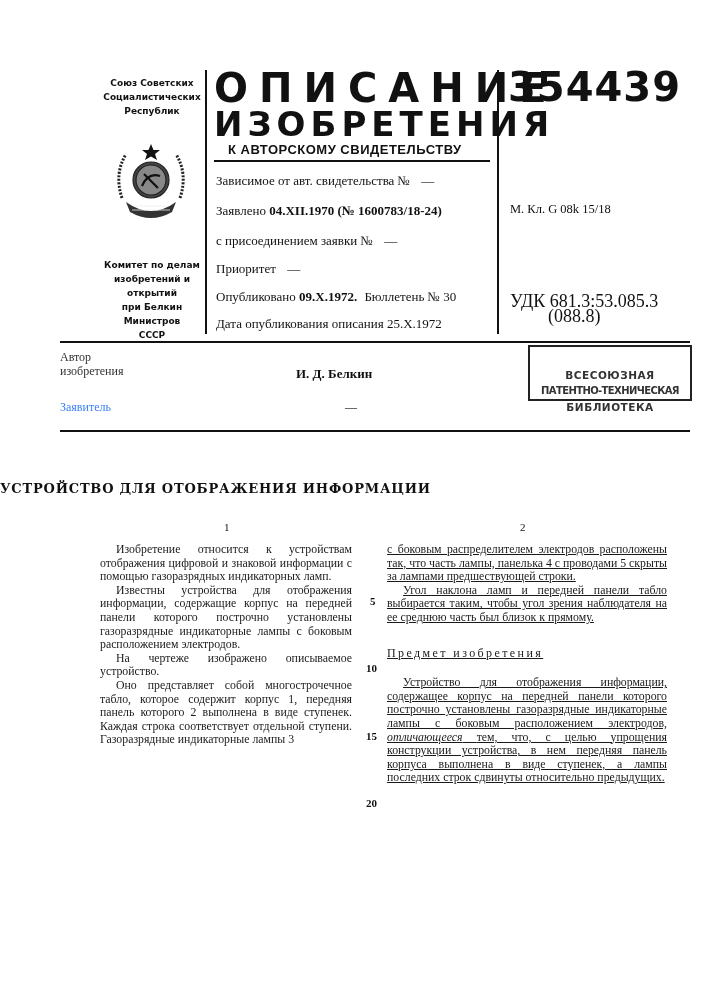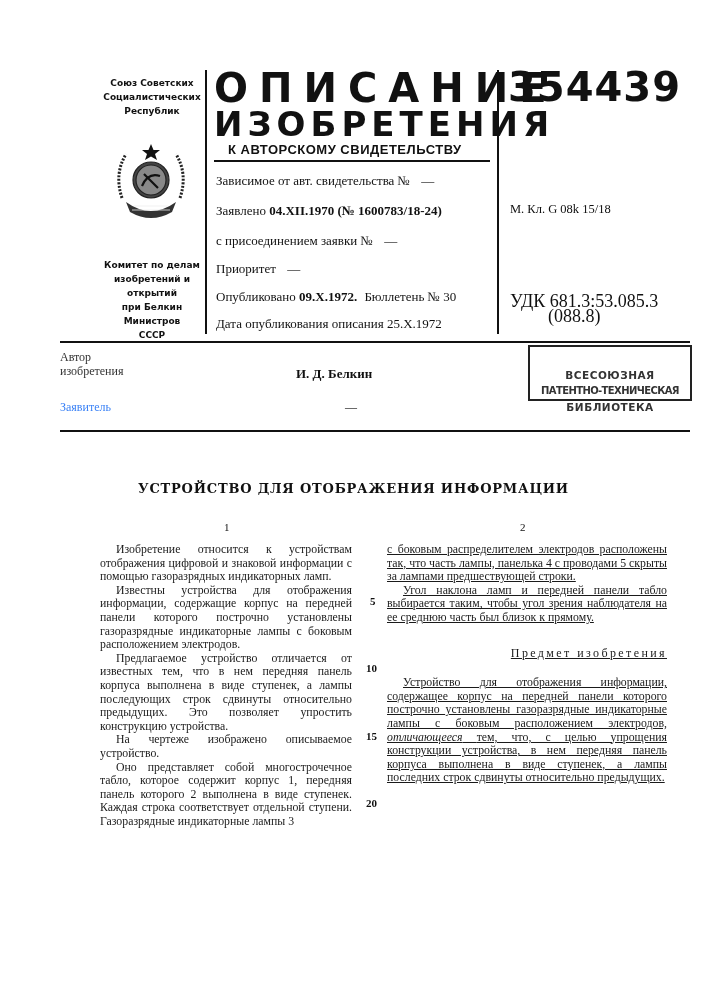--- a/index.html
+++ b/index.html
@@ -25,28 +25,28 @@
   .mkl { left: 510px; top: 202px; font-size: 12.5px; }
   .udk { left: 510px; top: 288px; font-size: 18px; line-height: 15px; margin-top: 6px; }
 
   .author-lbl { left: 60px; top: 350px; font-size: 12px; line-height: 14px; color: #333; }
   .author-name { left: 296px; top: 366px; font-size: 13px; font-weight: bold; }
   .applicant-lbl { left: 60px; top: 400px; font-size: 12px; color: #3b82f6; }
   .applicant-val { left: 345px; top: 400px; font-size: 12px; }
 
   .stamp { left: 528px; top: 345px; width: 164px; height: 56px; border: 2px solid #222; text-align: center; font-family: "DejaVu Sans", sans-serif; font-size: 10.5px; font-weight: bold; line-height: 16px; color: #333; letter-spacing: 0.5px; padding-top: 20px; box-sizing: border-box; }
 
-  .doc-title { left: 0; width: 707px; top: 481px; text-align: center; font-size: 13px; font-weight: bold; letter-spacing: 0.8px; font-family: "DejaVu Serif", serif; }
+  .doc-title { left: 0; width: 707px; top: 481px; text-align: left; font-size: 13px; font-weight: bold; letter-spacing: 0.8px; font-family: "DejaVu Serif", serif; }
   .col-num { font-size: 11px; }
 
   .column { font-size: 11.8px; line-height: 13.6px; text-align: justify; color: #1a1a1a; }
   .column p { margin: 0; text-indent: 16px; }
   .column i { font-style: italic; }
   .line-no { font-size: 11px; font-weight: bold; }
-  .section-head { text-align: right; font-size: 12px; letter-spacing: 2.4px; }
+  .section-head { text-align: left; font-size: 12px; letter-spacing: 2.4px; }
 </style>
 </head>
 <body>
 
 <div class="abs left-org">
   <div>Союз Советских</div>
   <div>Социалистических</div>
   <div>Республик</div>
 </div>
 
@@ -133,21 +133,20 @@
 <div class="hline" style="left:60px; top:430px; width:630px; height:2px;"></div>
 
 <div class="abs doc-title">УСТРОЙСТВО ДЛЯ ОТОБРАЖЕНИЯ ИНФОРМАЦИИ</div>
 
 <div class="abs col-num" style="left:224px; top:521px;">1</div>
 <div class="abs col-num" style="left:520px; top:521px;">2</div>
 
 <div class="abs column" style="left:100px; top:543px; width:252px;">
   <p>Изобретение относится к устройствам отображения цифровой и знаковой информации с помощью газоразрядных индикаторных ламп.</p>
   <p>Известны устройства для отображения информации, содержащие корпус на передней панели которого построчно установлены газоразрядные индикаторные лампы с боковым расположением электродов.</p>
-  <p>Предлагаемое устройство отличается от известных тем, что в нем передняя панель корпуса выполнена в виде ступенек, а лампы последующих строк сдвинуты относительно предыдущих. Это позволяет упростить конструкцию устройства.</p>
   <p>На чертеже изображено описываемое устройство.</p>
   <p>Оно представляет собой многострочечное табло, которое содержит корпус 1, передняя панель которого 2 выполнена в виде ступенек. Каждая строка соответствует отдельной ступени. Газоразрядные индикаторные лампы 3</p>
 </div>
 
 <div class="abs line-no" style="left:370px; top:595px;">5</div>
 <div class="abs line-no" style="left:366px; top:662px;">10</div>
 <div class="abs line-no" style="left:366px; top:730px;">15</div>
 <div class="abs line-no" style="left:366px; top:797px;">20</div>
 
 <div class="abs column" style="left:387px; top:543px; width:280px;text-decoration:underline;">

